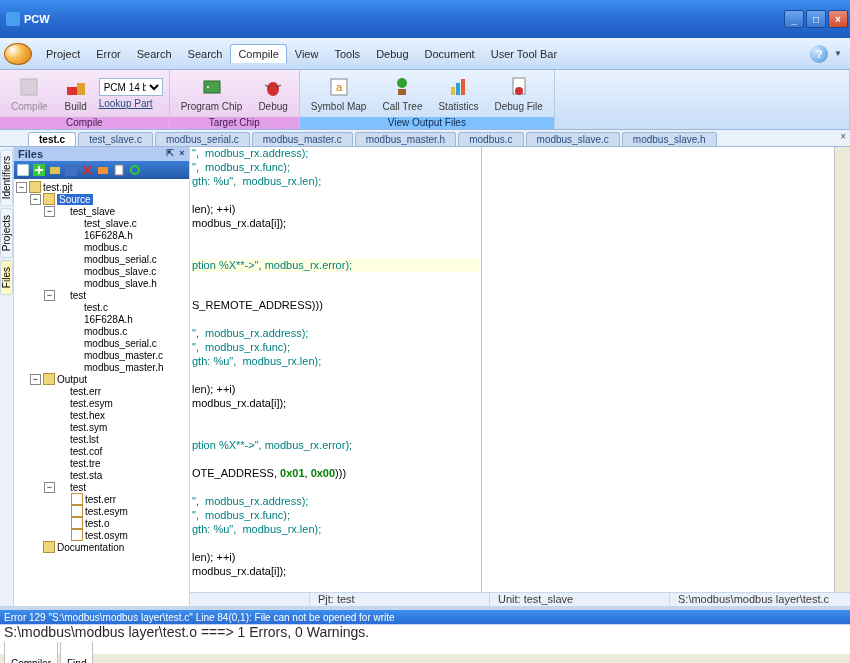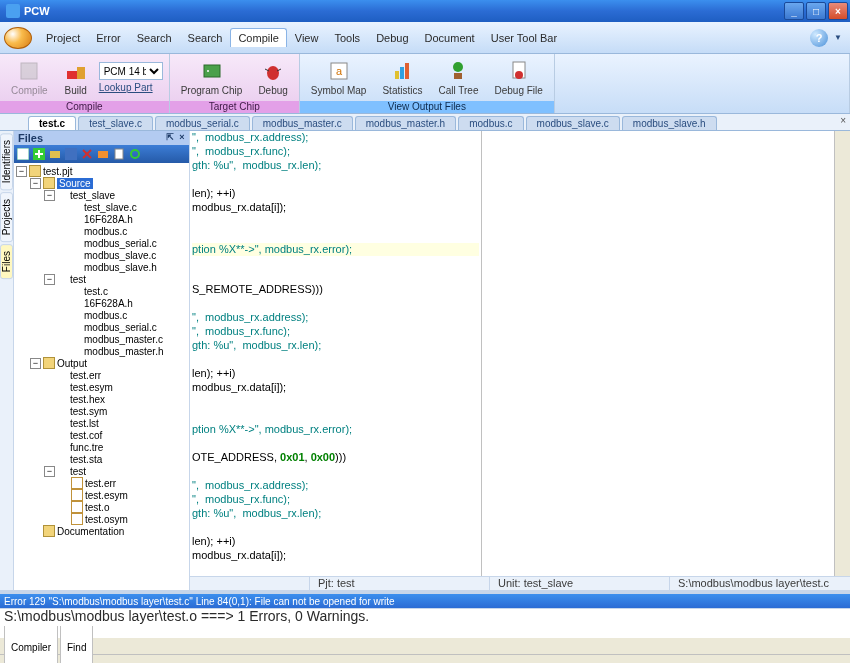--- a/index.html
+++ b/index.html
@@ -1,17 +1,17 @@
 <!DOCTYPE html>
 <html><head>
 <meta charset="utf-8">
 <style>
 * { box-sizing: border-box; margin: 0; padding: 0; font-family: Tahoma, Arial, sans-serif; font-size: 11px; }
 body { width: 850px; height: 663px; overflow: hidden; background: #ece9d8; }
-.titlebar { height: 22px; background: linear-gradient(to bottom, #3b8fee 0%, #2b6cd4 50%, #1e5ec2 100%); display: flex; align-items: center; color: #fff; padding: 0 2px; }
+.titlebar { height: 38px; background: linear-gradient(to bottom, #3b8fee 0%, #2b6cd4 50%, #1e5ec2 100%); display: flex; align-items: center; color: #fff; padding: 0 2px; }
 .titlebar-icon { width: 14px; height: 14px; margin: 0 4px; background: #4aa0f0; border-radius: 2px; }
 .titlebar-title { font-weight: bold; font-size: 11px; }
 .titlebar-controls { margin-left: auto; display: flex; gap: 2px; }
 .winbtn { width: 20px; height: 18px; border: 1px solid #1a4a99; border-radius: 2px; display: flex; align-items: center; justify-content: center; color: #fff; font-weight: bold; font-size: 10px; }
 .win-min, .win-max { background: linear-gradient(to bottom, #6aa7ee, #3b78d1); }
 .win-close { background: linear-gradient(to bottom, #e88b7a, #d44d2a); }
 
 .main-menu { height: 32px; background: linear-gradient(to bottom, #e9f3ff, #c5dcf7); display: flex; align-items: center; padding: 0 4px; border-bottom: 1px solid #9ab8db; }
 .orb { width: 28px; height: 22px; border-radius: 50%; background: radial-gradient(circle at 30% 30%, #fff, #f9bb4b 40%, #d67a13); border: 1px solid #b05f0a; margin-right: 6px; }
 .menu-item { padding: 4px 8px; color: #2a2a2a; cursor: default; }
@@ -180,35 +180,35 @@
             <svg width="24" height="24">
               <rect x="4" y="4" width="16" height="16" fill="#fff" stroke="#888"></rect>
               <text x="12" y="16" font-size="10" text-anchor="middle" fill="#d07000">a</text>
             </svg>
           </div>
         <span class="lbl">Symbol Map</span>
       </div>
       <div class="ribbon-btn">
         <div class="icon">
             <svg width="24" height="24">
+              <rect x="8" y="14" width="8" height="6" fill="#a06030"></rect>
+              <circle cx="12" cy="8" r="5" fill="#30a030"></circle>
+            </svg>
+          </div>
+        <span class="lbl">Call Tree</span>
+      </div>
+      <div class="ribbon-btn">
+        <div class="icon">
+            <svg width="24" height="24">
               <rect x="5" y="12" width="4" height="8" fill="#e0c030"></rect>
               <rect x="10" y="8" width="4" height="12" fill="#30a0e0"></rect>
               <rect x="15" y="4" width="4" height="16" fill="#e06030"></rect>
             </svg>
           </div>
         <span class="lbl">Statistics</span>
-      </div>
-      <div class="ribbon-btn">
-        <div class="icon">
-            <svg width="24" height="24">
-              <rect x="8" y="14" width="8" height="6" fill="#a06030"></rect>
-              <circle cx="12" cy="8" r="5" fill="#30a030"></circle>
-            </svg>
-          </div>
-        <span class="lbl">Call Tree</span>
       </div>
       <div class="ribbon-btn">
         <div class="icon">
             <svg width="24" height="24">
               <rect x="6" y="3" width="12" height="16" fill="#fff" stroke="#888"></rect>
               <circle cx="12" cy="16" r="4" fill="#d03030"></circle>
             </svg>
           </div>
         <span class="lbl">Debug File</span>
       </div>
@@ -425,21 +425,21 @@
                   <span class="tree-label">test.lst</span>
                 </div>
               <div class="tree-line">
                   <span class="tree-dotspace"></span>
                   <span class="tree-dotspace"></span>
                   <span class="tree-label">test.cof</span>
                 </div>
               <div class="tree-line">
                   <span class="tree-dotspace"></span>
                   <span class="tree-dotspace"></span>
-                  <span class="tree-label">func.tre</span>
+                  <span class="tree-label">test.tre</span>
                 </div>
               <div class="tree-line">
                   <span class="tree-dotspace"></span>
                   <span class="tree-dotspace"></span>
                   <span class="tree-label">test.sta</span>
                 </div>
 
               <div class="tree-node">
                 <div class="tree-line">
                   <span class="tree-toggle">−</span>

